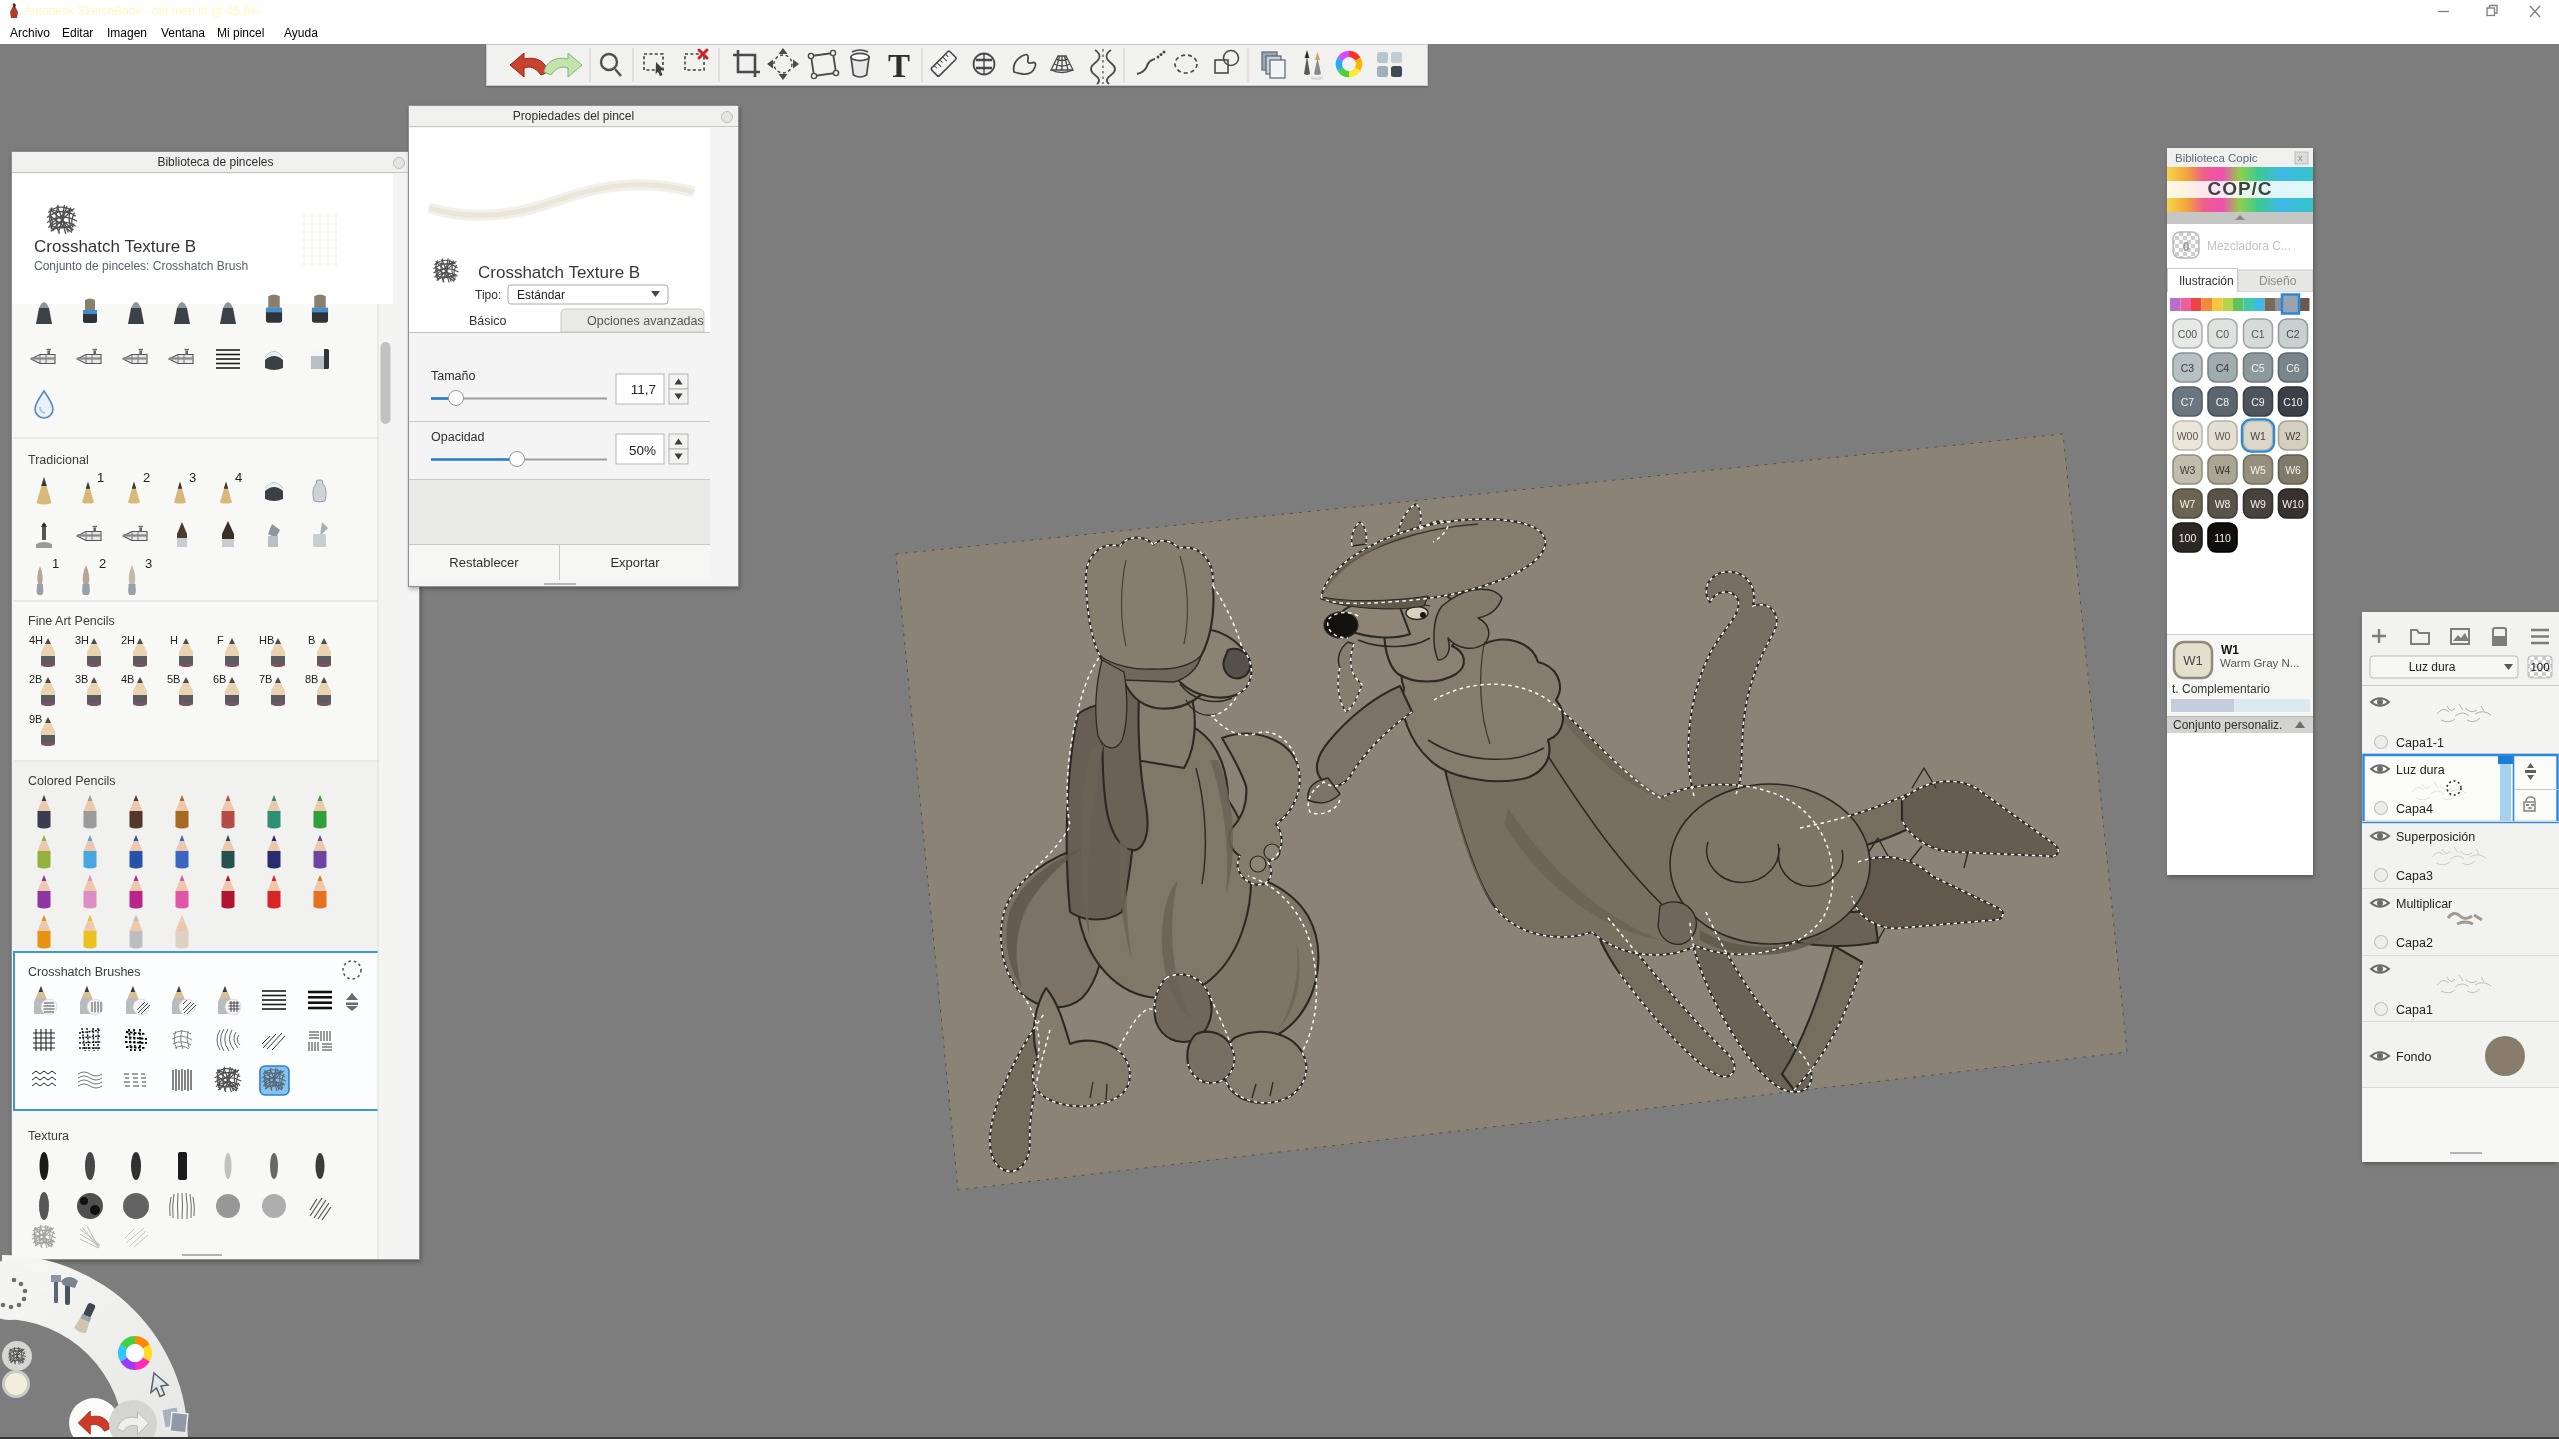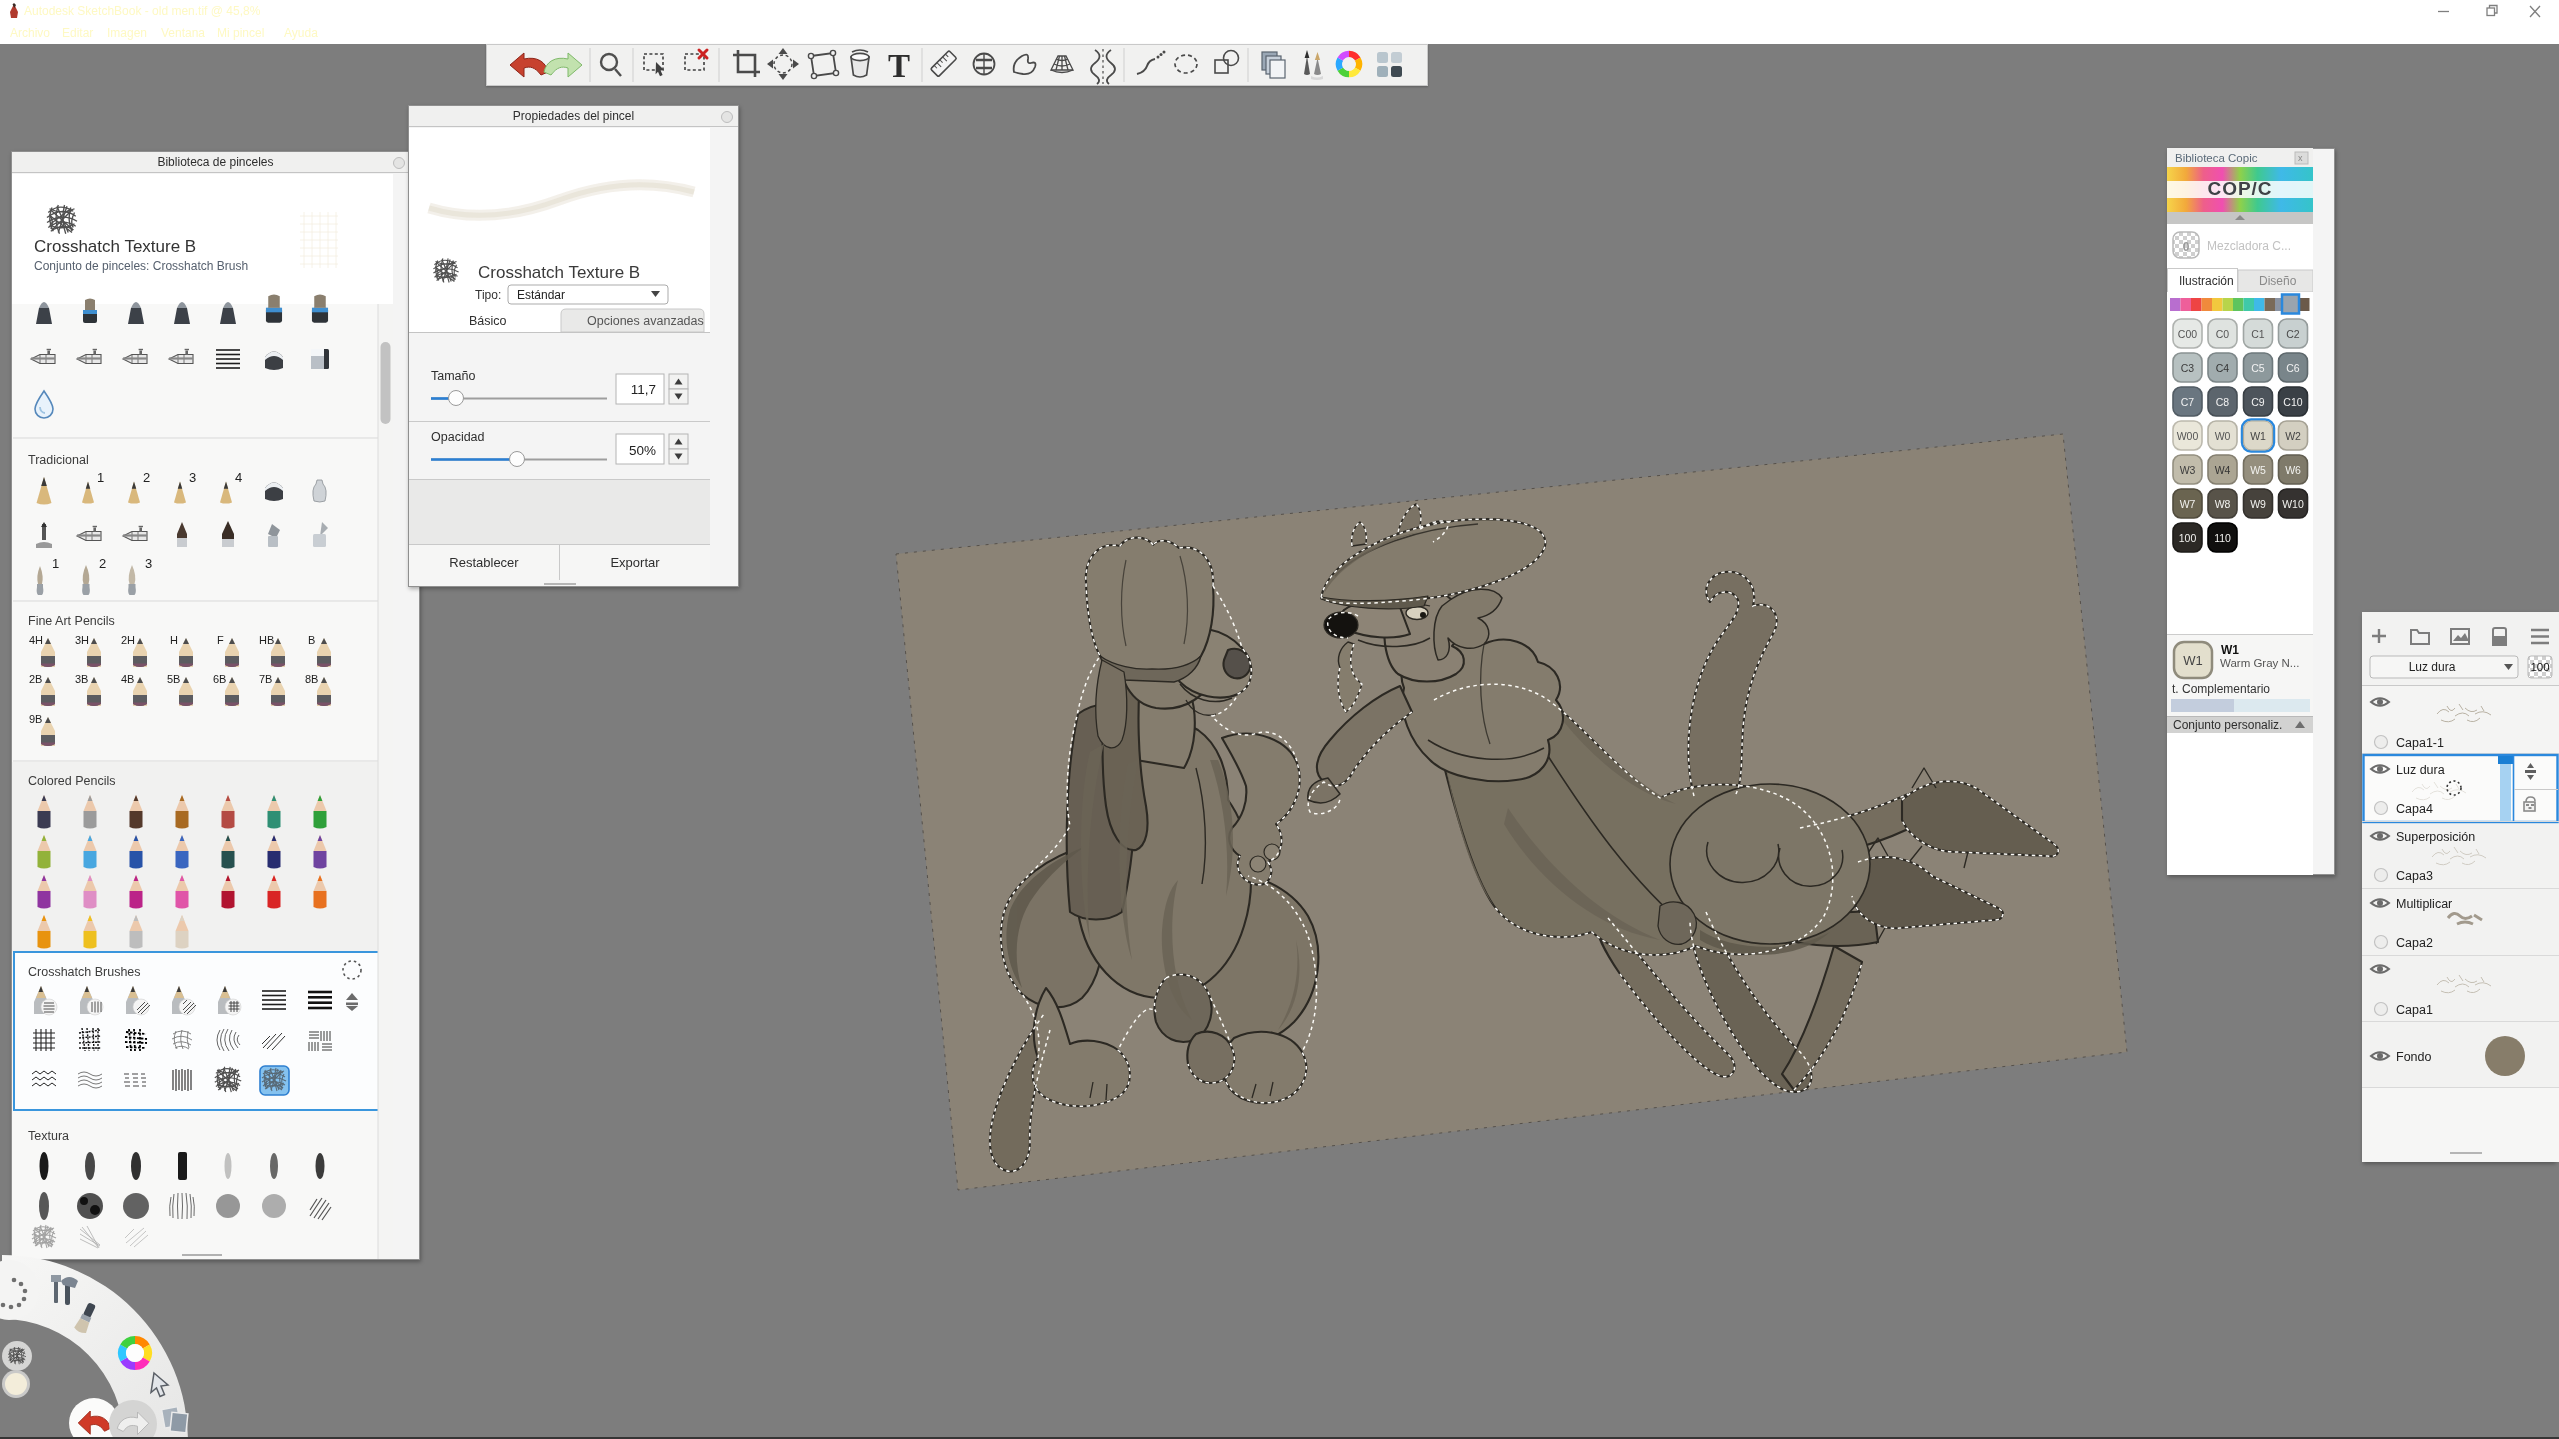--- a/index.html
+++ b/index.html
@@ -3,21 +3,21 @@
 <meta charset="utf-8">
 <style>
 * { margin:0; padding:0; box-sizing:border-box; }
 html,body { width:2559px; height:1439px; overflow:hidden; }
 body { background:#7d7d7d; font-family:"Liberation Sans", sans-serif; position:relative; }
 .abs { position:absolute; }
 
 #titlebar { left:0; top:0; width:2559px; height:23px; background:#ffffff; }
 #titletext { left:24px; top:4px; font-size:12px; color:#fef9c3; }
 #menubar { left:0; top:23px; width:2559px; height:21px; background:#ffffff; }
-.menuitem { position:absolute; top:26px; font-size:12px; color:#fef9c3; }
+.menuitem { position:absolute; top:26px; font-size:12px; color:#000000; }
 
 #toolbar { left:486px; top:44px; width:942px; height:42px; background:#f1f1f0; border:1px solid #c9c9c9; box-shadow:0 1px 2px rgba(0,0,0,0.25); }
 
 .panel { position:absolute; background:#f4f4f4; border:1px solid #8f8f8f; box-shadow:1px 2px 4px rgba(0,0,0,0.3); }
 .ptitle { position:absolute; left:0; top:0; right:0; height:21px; background:#f0f0ef; border-bottom:1px solid #c4c4c4; text-align:center; font-size:12px; color:#2e2e2e; line-height:21px; }
 </style>
 </head>
 <body>
 
 <div class="abs" id="titlebar"></div>
@@ -740,21 +740,21 @@
 
 <rect x="0" y="416" width="301" height="36" fill="#f6f6f5"></rect>
 <line x1="0" y1="416.5" x2="301" y2="416.5" stroke="#c9c9c9"></line>
 <line x1="150.5" y1="416" x2="150.5" y2="452" stroke="#c9c9c9"></line>
 <text x="75" y="439" font-size="13" fill="#2e2e2e" text-anchor="middle">Restablecer</text>
 <text x="226" y="439" font-size="13" fill="#2e2e2e" text-anchor="middle">Exportar</text>
 <line x1="135" y1="456" x2="167" y2="456" stroke="#9a9a9a" stroke-width="1.4"></line>
 </svg>
 </div>
 
-<div class="panel" id="copic" style="left:2167px;top:148px;width:168px;height:727px">
+<div class="panel" id="copic" style="left:2167px;top:148px;width:146px;height:727px">
 <svg style="position:absolute;left:-1px;top:-1px" width="146" height="727" viewBox="0 0 146 727">
 <defs>
 <linearGradient id="copicg" x1="0" y1="0" x2="1" y2="0">
 <stop offset="0" stop-color="#f6d44a"></stop>
           <stop offset="0.13" stop-color="#f2a93b"></stop>
           <stop offset="0.25" stop-color="#ee5f8a"></stop>
           <stop offset="0.38" stop-color="#f04fb0"></stop>
           <stop offset="0.5" stop-color="#8fd14a"></stop>
           <stop offset="0.62" stop-color="#3fc98f"></stop>
           <stop offset="0.78" stop-color="#3fb9e8"></stop>

